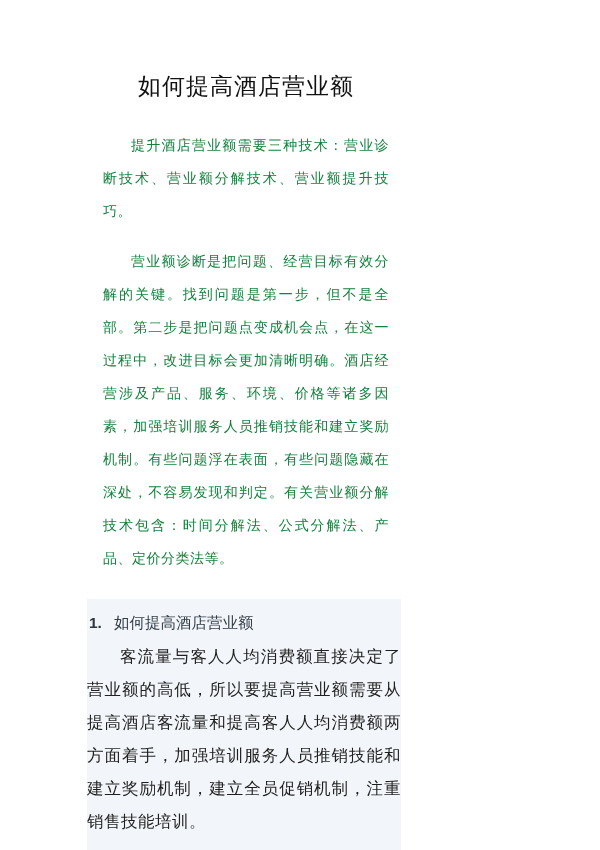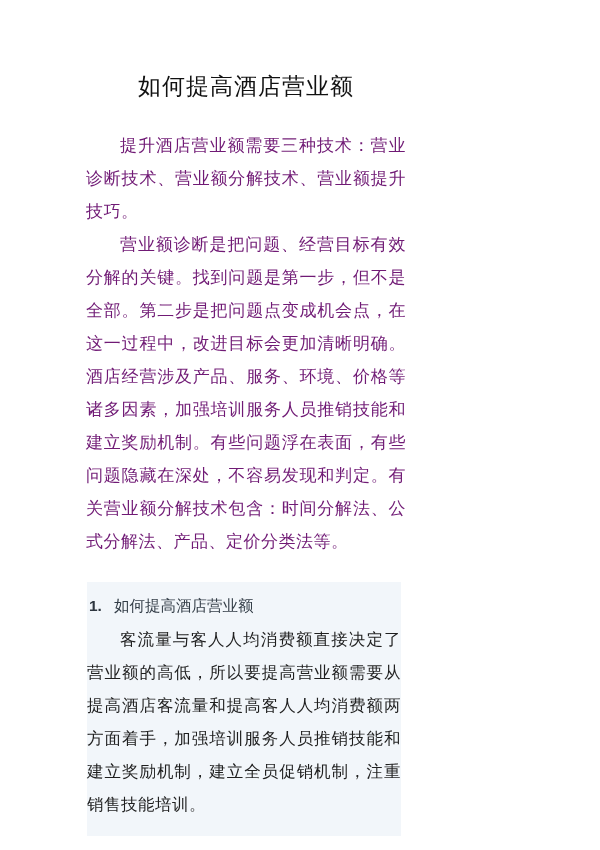--- a/index.html
+++ b/index.html
@@ -22,27 +22,27 @@
   .doc-title {
     margin: 72px 0 27px 0;
     font-size: 23px;
     line-height: 30px;
     font-weight: normal;
     text-align: center;
     color: #111111;
     letter-spacing: 1px;
   }
   .body-para {
-    margin: 0;
-    font-size: 17px;
+    margin: 17px;
+    font-size: 14px;
     line-height: 33px;
     text-indent: 2em;
     text-align: justify;
     letter-spacing: 0.5px;
-    color: #701a75;
+    color: #15803d;
   }
   .body-para.deep-indent {
     text-indent: 2.6em;
   }
   .section-block {
     margin-top: 24px;
     margin-left: 1px;
     margin-right: 5px;
     padding: 11px 0 15px 0;
     background: #f2f6fa;

